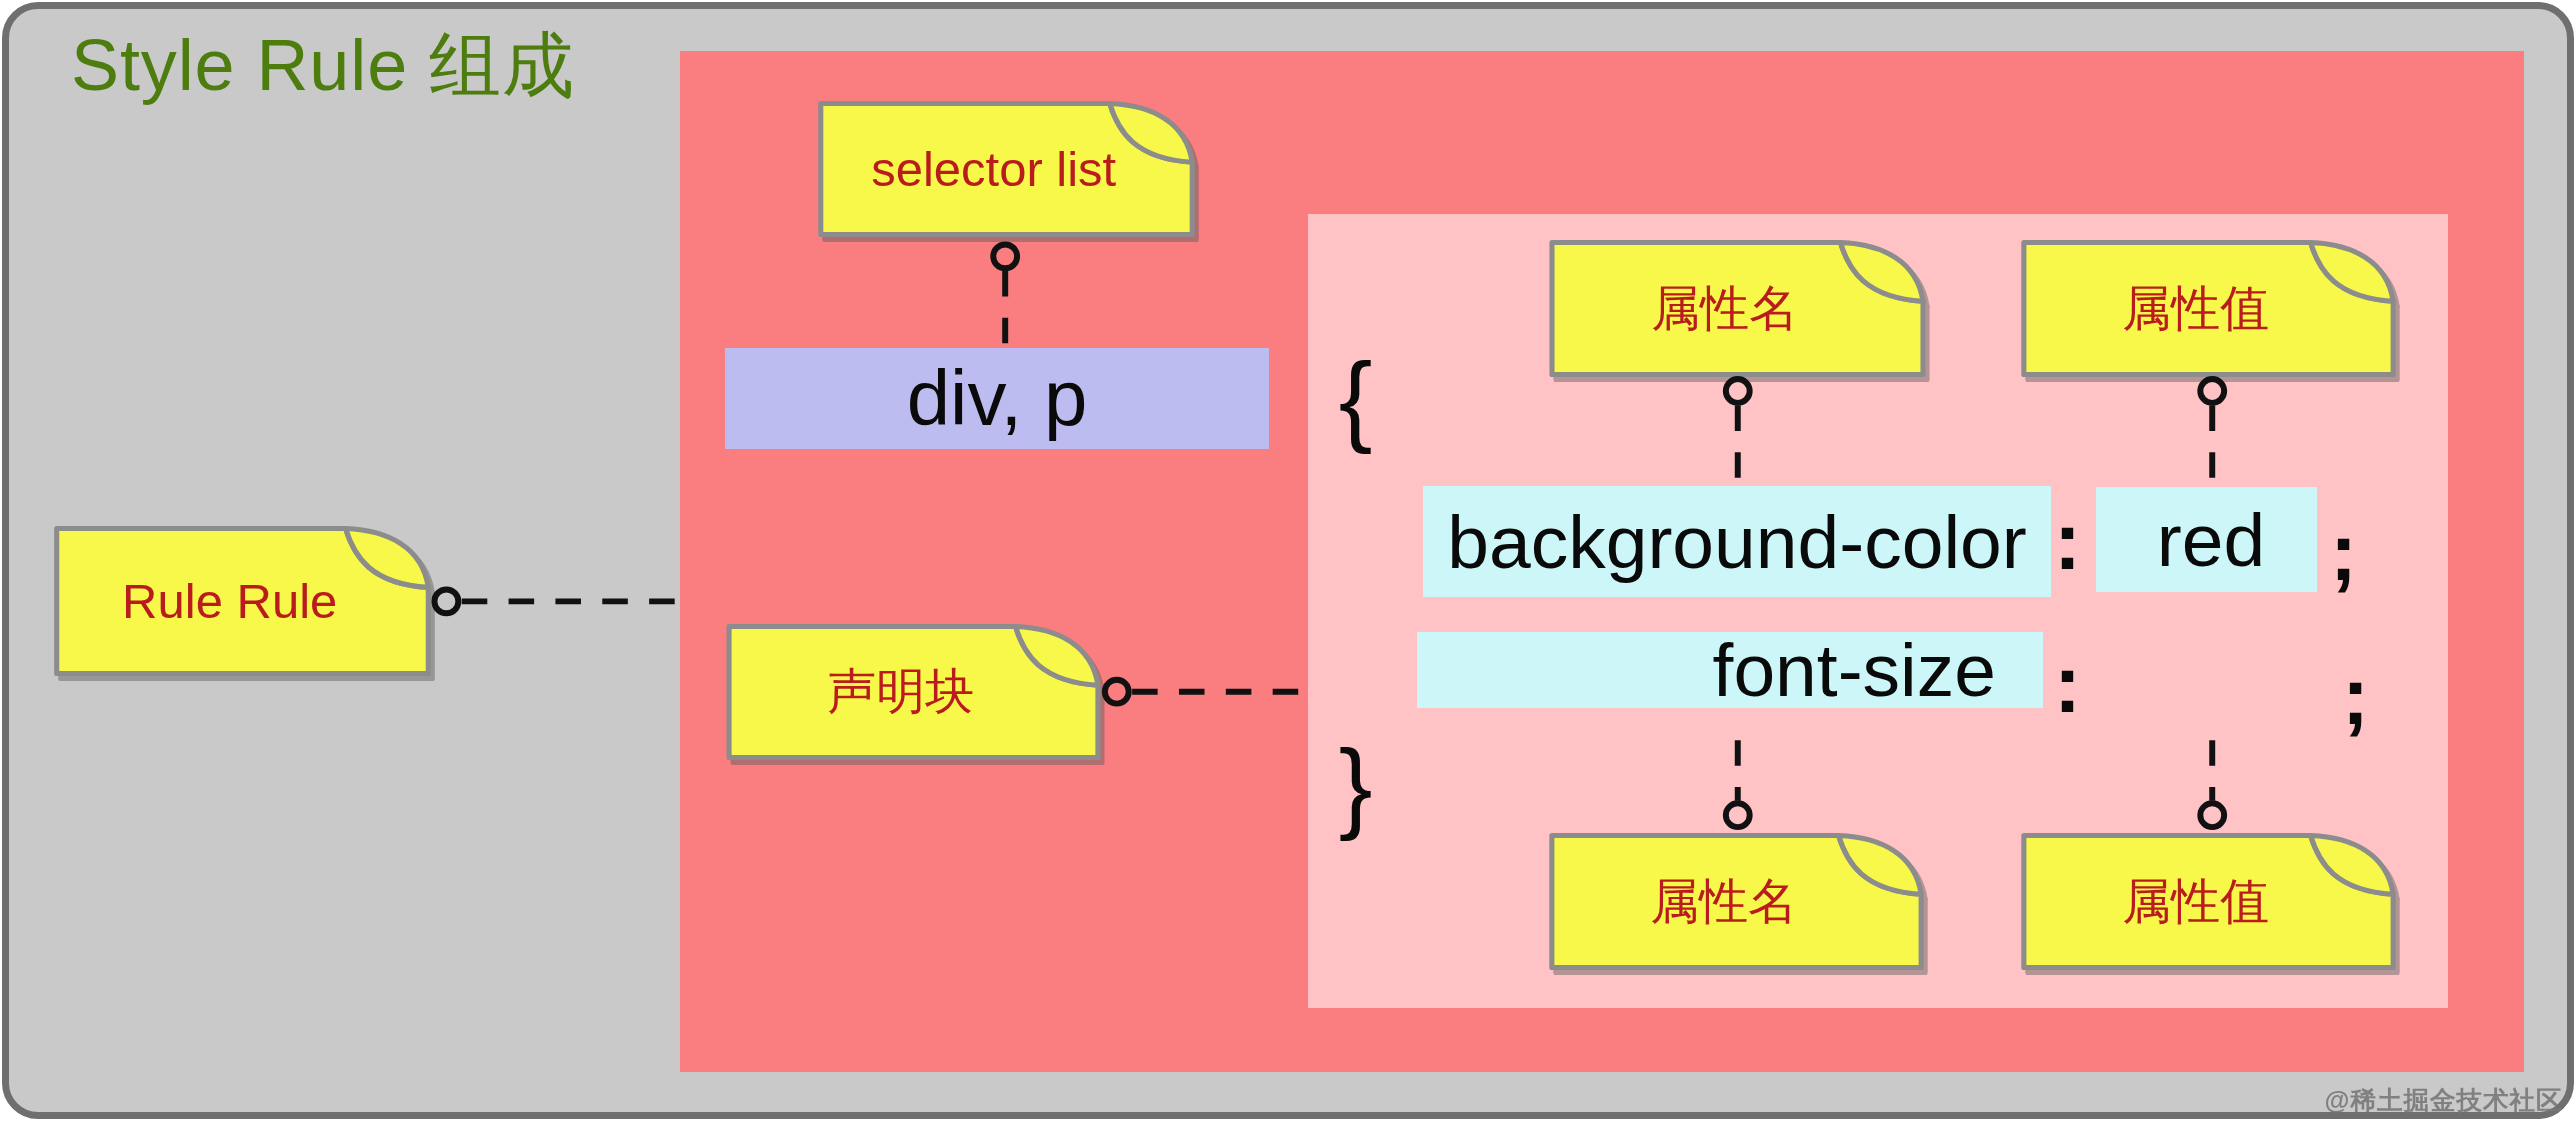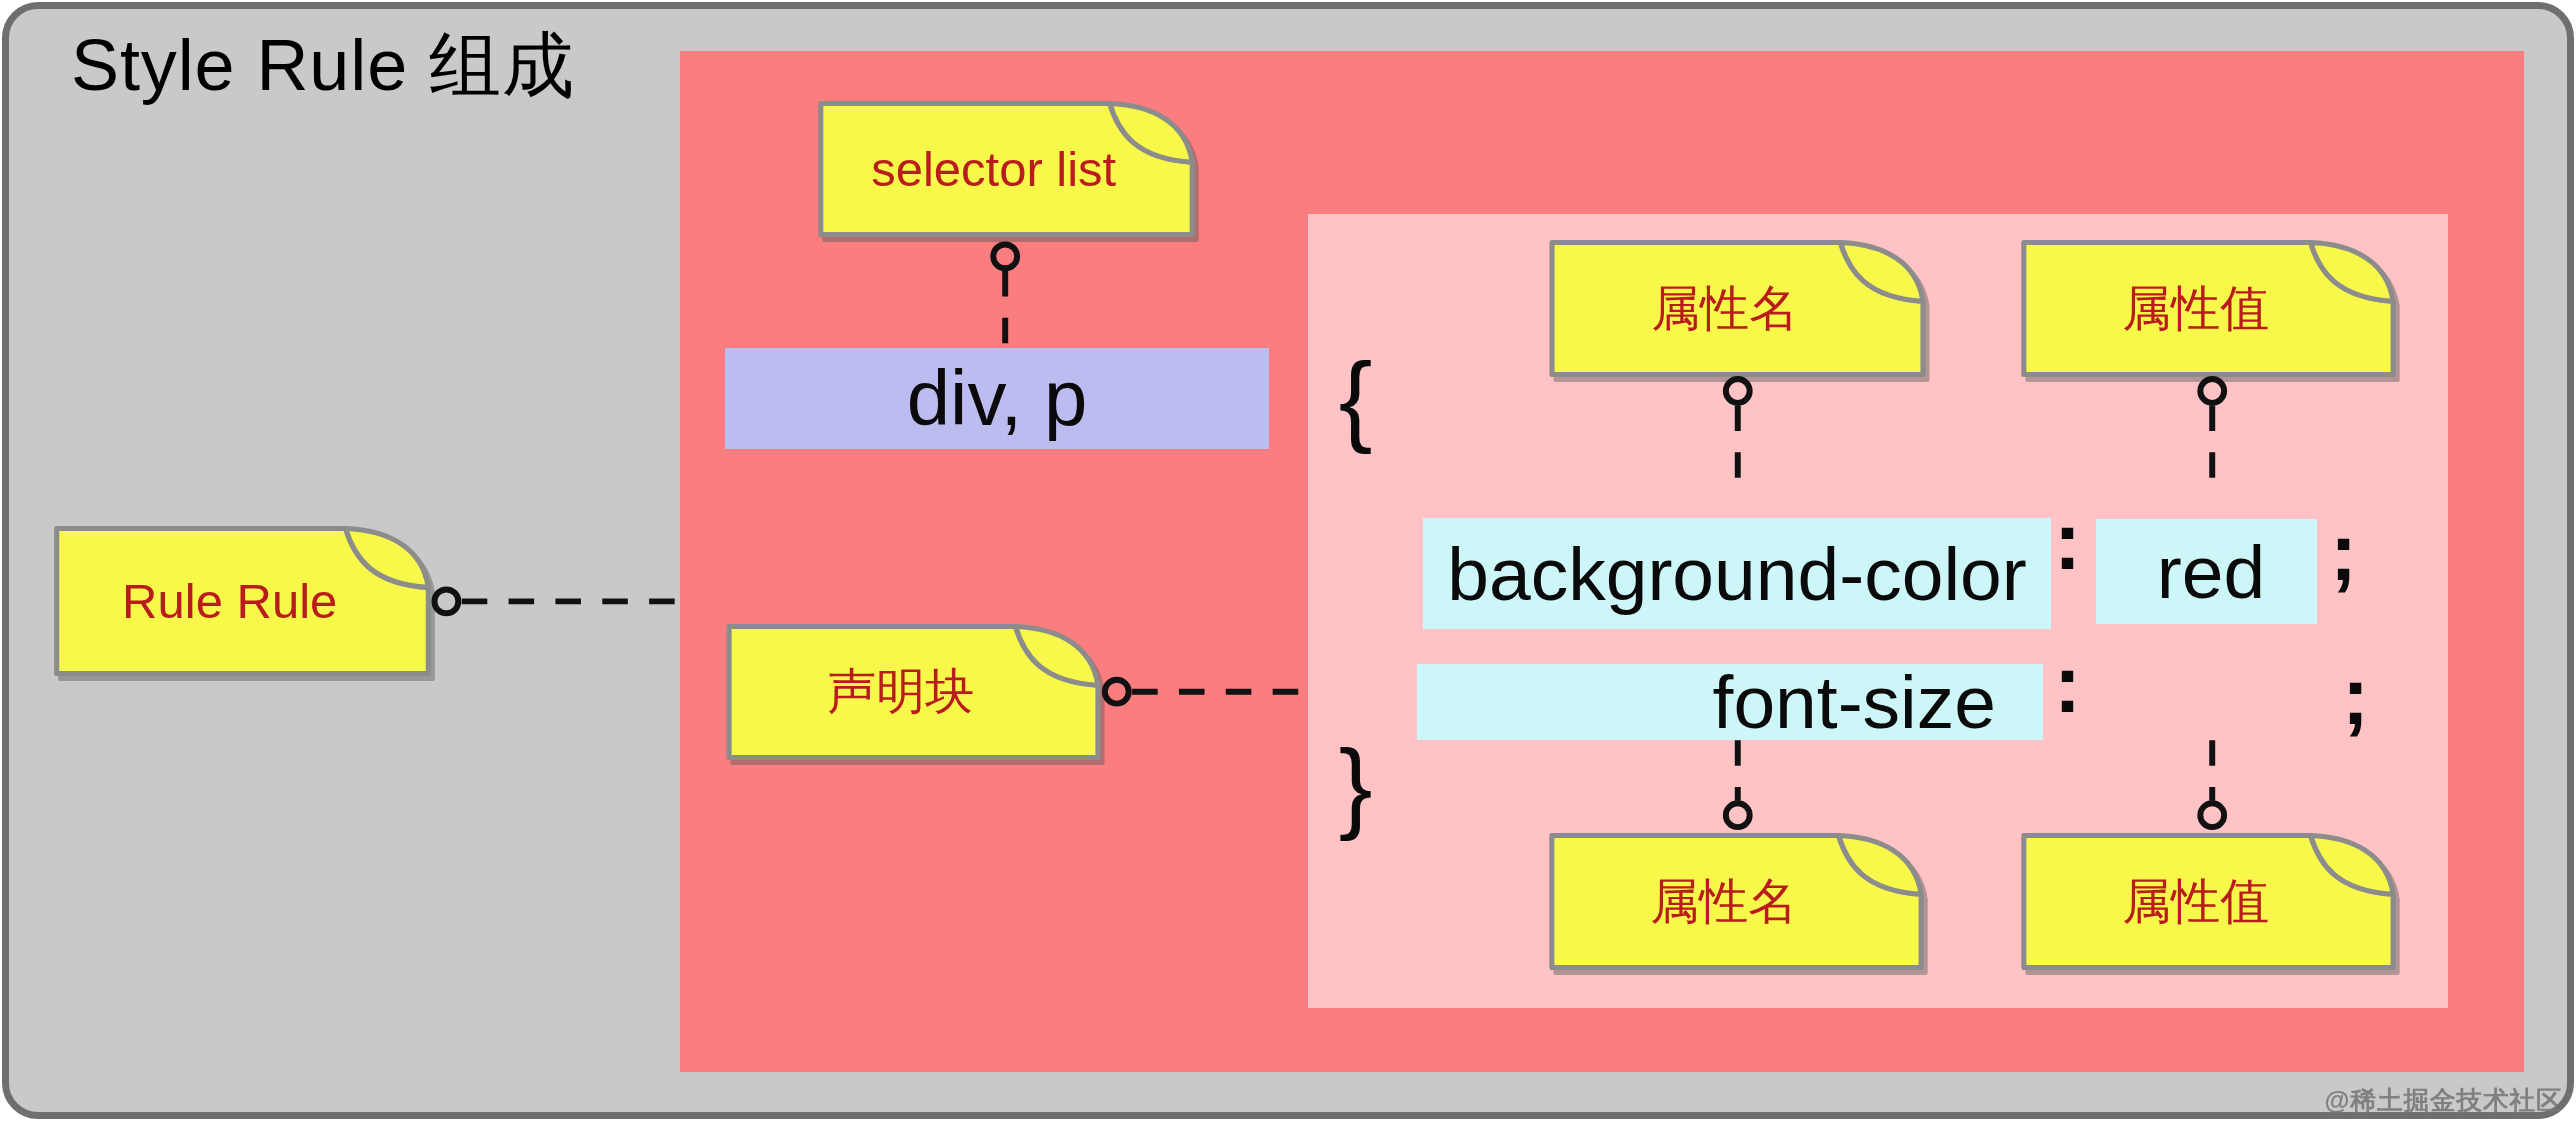--- a/index.html
+++ b/index.html
@@ -7,38 +7,38 @@
   .canvas{
     position:relative;width:2576px;height:1121px;overflow:hidden;
     font-family:"Liberation Sans","DejaVu Sans",sans-serif;color:#111;
   }
   .frame{
     position:absolute;left:1.7px;top:1.7px;right:1.7px;bottom:1.7px;
     background:#c9c9c9;border:7.7px solid #6f6f6f;border-radius:36px;
   }
   .page-title{
     position:absolute;left:71px;top:25.6px;font-size:72px;line-height:1.1;
-    color:#000000;letter-spacing:0.9px;white-space:nowrap;
+    color:#4d7c0f;letter-spacing:0.9px;white-space:nowrap;
   }
   .rule-bg{
     position:absolute;left:680px;top:51px;width:1844px;height:1021px;
     background:#fa7d80;
   }
   .decl-bg{
     position:absolute;left:1308px;top:214px;width:1140px;height:794px;
     background:#ffc3c6;
   }
   .code-box{
     position:absolute;display:flex;align-items:center;justify-content:center;
     font-size:75px;color:#0a0a0a;white-space:nowrap;
   }
   .selector-box{
     left:725px;top:348px;width:544px;height:101px;background:#bdbcf1;font-size:78px;
   }
-  .cyan{background:#cdf6f8;margin-top:32px;}
+  .cyan{background:#cdf6f8;}
   .box-prop-1{left:1423px;top:486px;width:628px;height:111px;}
   .box-val-1{left:2096px;top:487px;width:221px;height:105px;padding-left:9px;}
   .box-prop-2{left:1417px;top:632px;width:626px;height:76px;justify-content:flex-end;padding-right:47px;}
   .box-val-2{left:2096px;top:632px;width:230px;height:105px;}
   .punct{
     position:absolute;display:flex;align-items:center;justify-content:center;
     font-size:81px;color:#0a0a0a;font-weight:600;
   }
   .colon-1{left:2043px;top:486px;width:49px;height:111px;}
   .semi-1{left:2319px;top:497px;width:49px;height:111px;}

